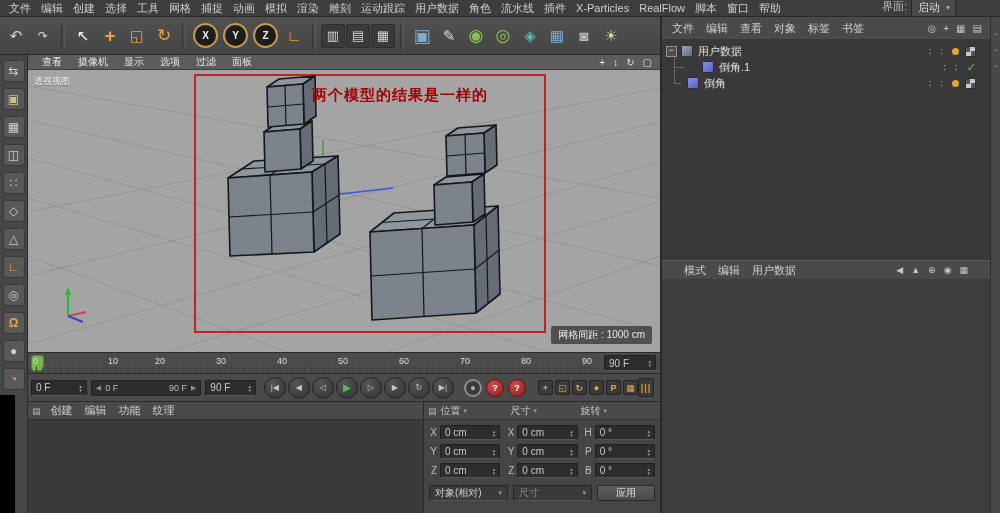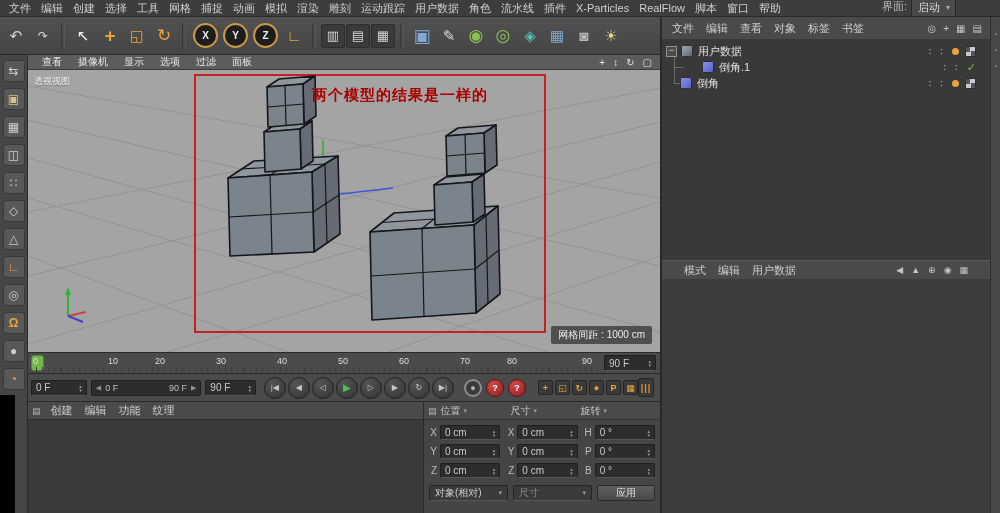--- a/index.html
+++ b/index.html
@@ -360,21 +360,21 @@
         </span>
       </div>
       <div class="tree-row" style="padding-left:40px">
         <span class="obj-ico deformer"></span>
         <span>倒角.1</span>
         <span class="row-right">
           <span class="visdots">: :</span>
           <span class="check">✓</span>
         </span>
       </div>
-      <div class="tree-row" style="padding-left:18px">
+      <div class="tree-row" style="padding-left:25px">
         <span class="obj-ico deformer"></span>
         <span>倒角</span>
         <span class="row-right">
           <span class="visdots">: :</span>
           <span class="layerdot"></span>
           <span class="checker"></span>
         </span>
       </div>
     </div>
   </div>
@@ -405,21 +405,21 @@
     <div class="playhead"></div>
     <div class="ruler">
       <span class="tick-num" style="left:5px">0</span>
       <span class="tick-num" style="left:80px">10</span>
       <span class="tick-num" style="left:127px">20</span>
       <span class="tick-num" style="left:188px">30</span>
       <span class="tick-num" style="left:249px">40</span>
       <span class="tick-num" style="left:310px">50</span>
       <span class="tick-num" style="left:371px">60</span>
       <span class="tick-num" style="left:432px">70</span>
-      <span class="tick-num" style="left:479px">80</span>
+      <span class="tick-num" style="left:493px">80</span>
       <span class="tick-num" style="left:554px">90</span>
     </div>
     <div class="field tl-end">
       <span class="val">90 F</span>
       <span class="step"></span>
     </div>
   </div>
 
   <div class="animbar">
     <div class="field f-cur">

